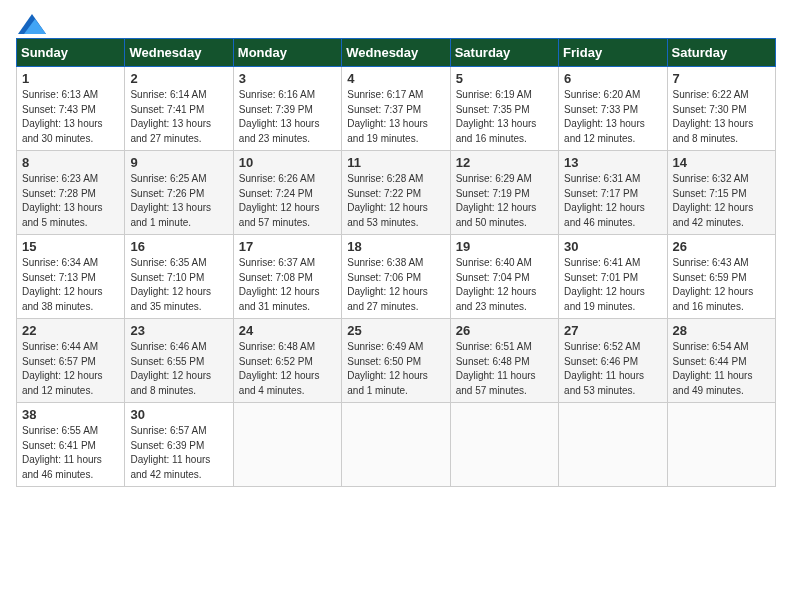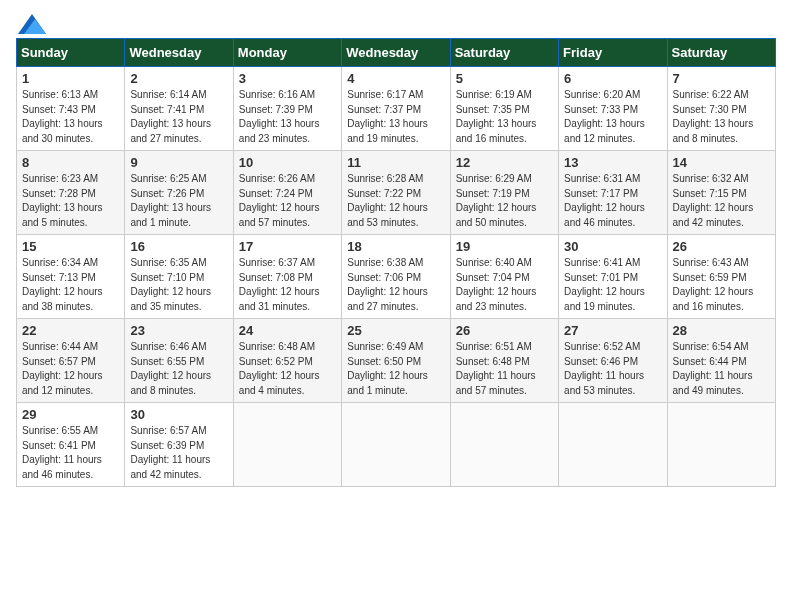--- a/index.html
+++ b/index.html
@@ -238,21 +238,21 @@
           <span class="day-num">27</span>
           <div class="day-info">Sunrise: 6:52 AM<br>Sunset: 6:46 PM<br>Daylight: 11 hours and 53 minutes.</div>
         </td>
         <td>
           <span class="day-num">28</span>
           <div class="day-info">Sunrise: 6:54 AM<br>Sunset: 6:44 PM<br>Daylight: 11 hours and 49 minutes.</div>
         </td>
       </tr>
       <tr>
         <td>
-          <span class="day-num">29</span>
+          <span class="day-num">38</span>
           <div class="day-info">Sunrise: 6:55 AM<br>Sunset: 6:41 PM<br>Daylight: 11 hours and 46 minutes.</div>
         </td>
         <td>
           <span class="day-num">30</span>
           <div class="day-info">Sunrise: 6:57 AM<br>Sunset: 6:39 PM<br>Daylight: 11 hours and 42 minutes.</div>
         </td>
         <td class="empty-cell"></td>
         <td class="empty-cell"></td>
         <td class="empty-cell"></td>
         <td class="empty-cell"></td>

